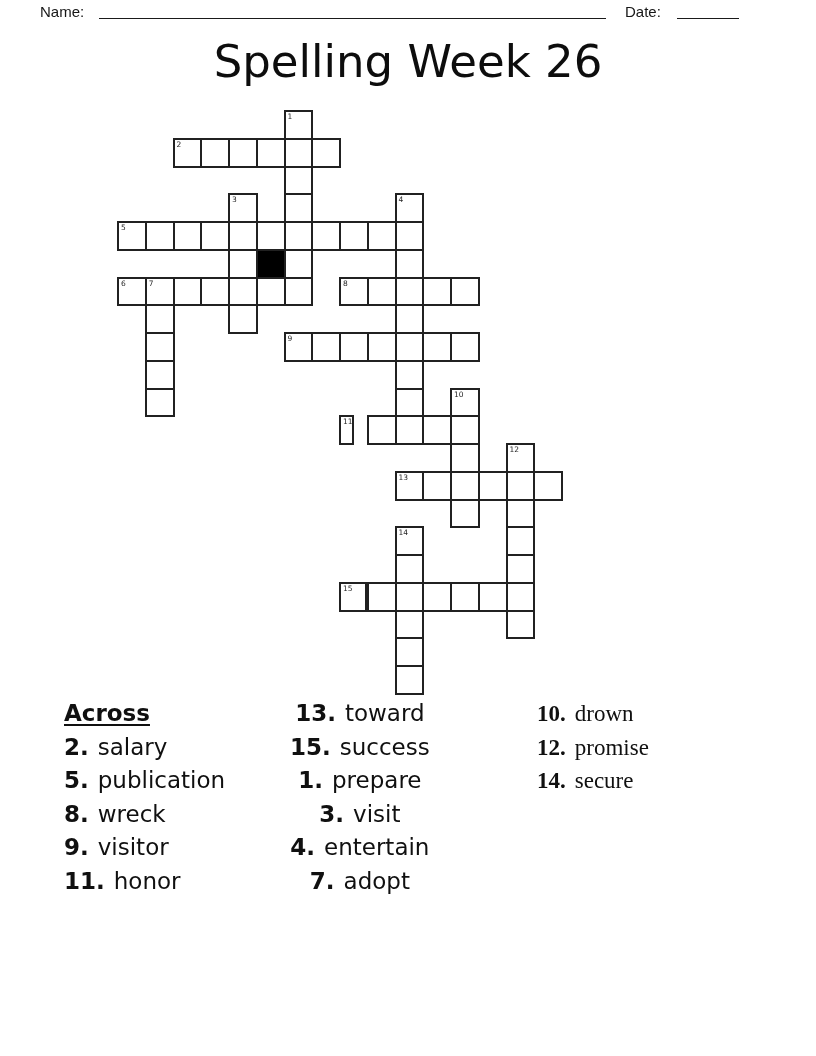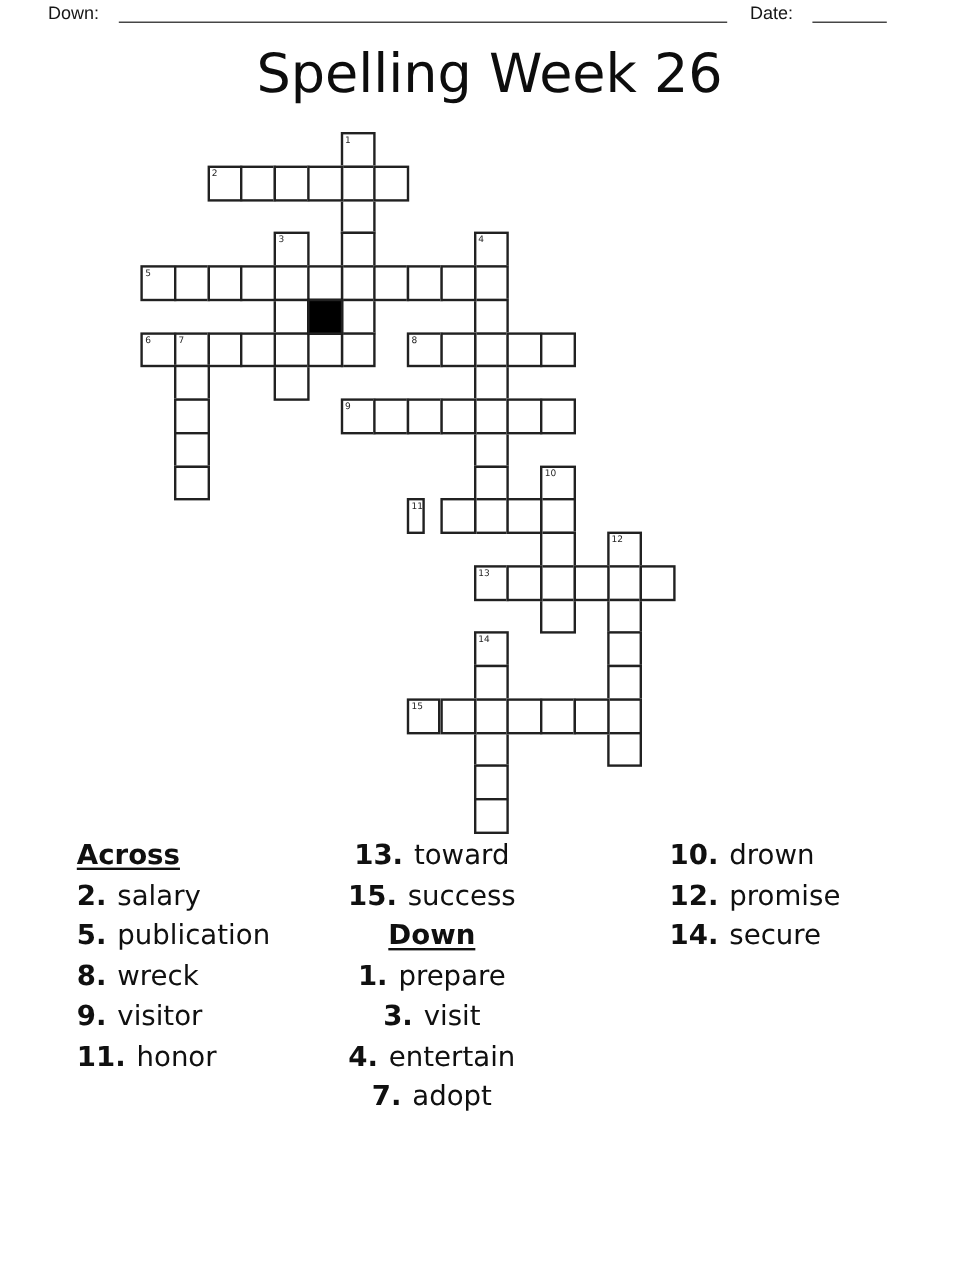--- a/index.html
+++ b/index.html
@@ -38,37 +38,37 @@
   }
   .cell.black { background: #000000; }
   .cellnum {
     position: absolute; top: 0px; left: 2px;
     font-size: 7.5px; line-height: 10px; color: #262626;
     font-family: "DejaVu Sans", sans-serif;
   }
   .clue-col { position: absolute; top: 697px; }
   #clue-col-1 { left: 64px; }
   #clue-col-2 { left: 290px; text-align: center; }
-  #clue-col-3 { left: 558px; }
+  #clue-col-3 { left: 537px; font-family: Liberation Serif, serif; }
   .clue-line {
     height: 33.5px; line-height: 33.5px;
     font-size: 23px; white-space: nowrap; color: #101010;
   }
   .clue-line .num { font-weight: bold; margin-right: 9px; }
   .clue-heading {
     font-weight: bold;
     text-decoration: underline;
     text-decoration-thickness: 2px;
     text-underline-offset: 3px;
   }
 </style>
 </head>
 <body>
 
-<span id="name-label" class="hdr-label">Down:</span>
+<span id="name-label" class="hdr-label">Name:</span>
 <div id="name-line" class="hdr-line"></div>
 <span id="date-label" class="hdr-label">Date:</span>
 <div id="date-line" class="hdr-line"></div>
 
 <h1 id="title">Spelling Week 26</h1>
 
 <div id="grid">
     <div class="cell" style="left: 166.5px; top: 0px; width: 29.75px; height: 29.75px;">
       <span class="cellnum">1</span>
     </div>
@@ -189,21 +189,20 @@
     <div class="clue-line clue-heading">Across</div>
     <div class="clue-line"><span class="num">2.</span><span class="word">salary</span></div>
     <div class="clue-line"><span class="num">5.</span><span class="word">publication</span></div>
     <div class="clue-line"><span class="num">8.</span><span class="word">wreck</span></div>
     <div class="clue-line"><span class="num">9.</span><span class="word">visitor</span></div>
     <div class="clue-line"><span class="num">11.</span><span class="word">honor</span></div>
   </div>
 <div id="clue-col-2" class="clue-col">
     <div class="clue-line"><span class="num">13.</span><span class="word">toward</span></div>
     <div class="clue-line"><span class="num">15.</span><span class="word">success</span></div>
-    <div class="clue-line clue-heading">Down</div>
     <div class="clue-line"><span class="num">1.</span><span class="word">prepare</span></div>
     <div class="clue-line"><span class="num">3.</span><span class="word">visit</span></div>
     <div class="clue-line"><span class="num">4.</span><span class="word">entertain</span></div>
     <div class="clue-line"><span class="num">7.</span><span class="word">adopt</span></div>
   </div>
 <div id="clue-col-3" class="clue-col">
     <div class="clue-line"><span class="num">10.</span><span class="word">drown</span></div>
     <div class="clue-line"><span class="num">12.</span><span class="word">promise</span></div>
     <div class="clue-line"><span class="num">14.</span><span class="word">secure</span></div>
   </div>

